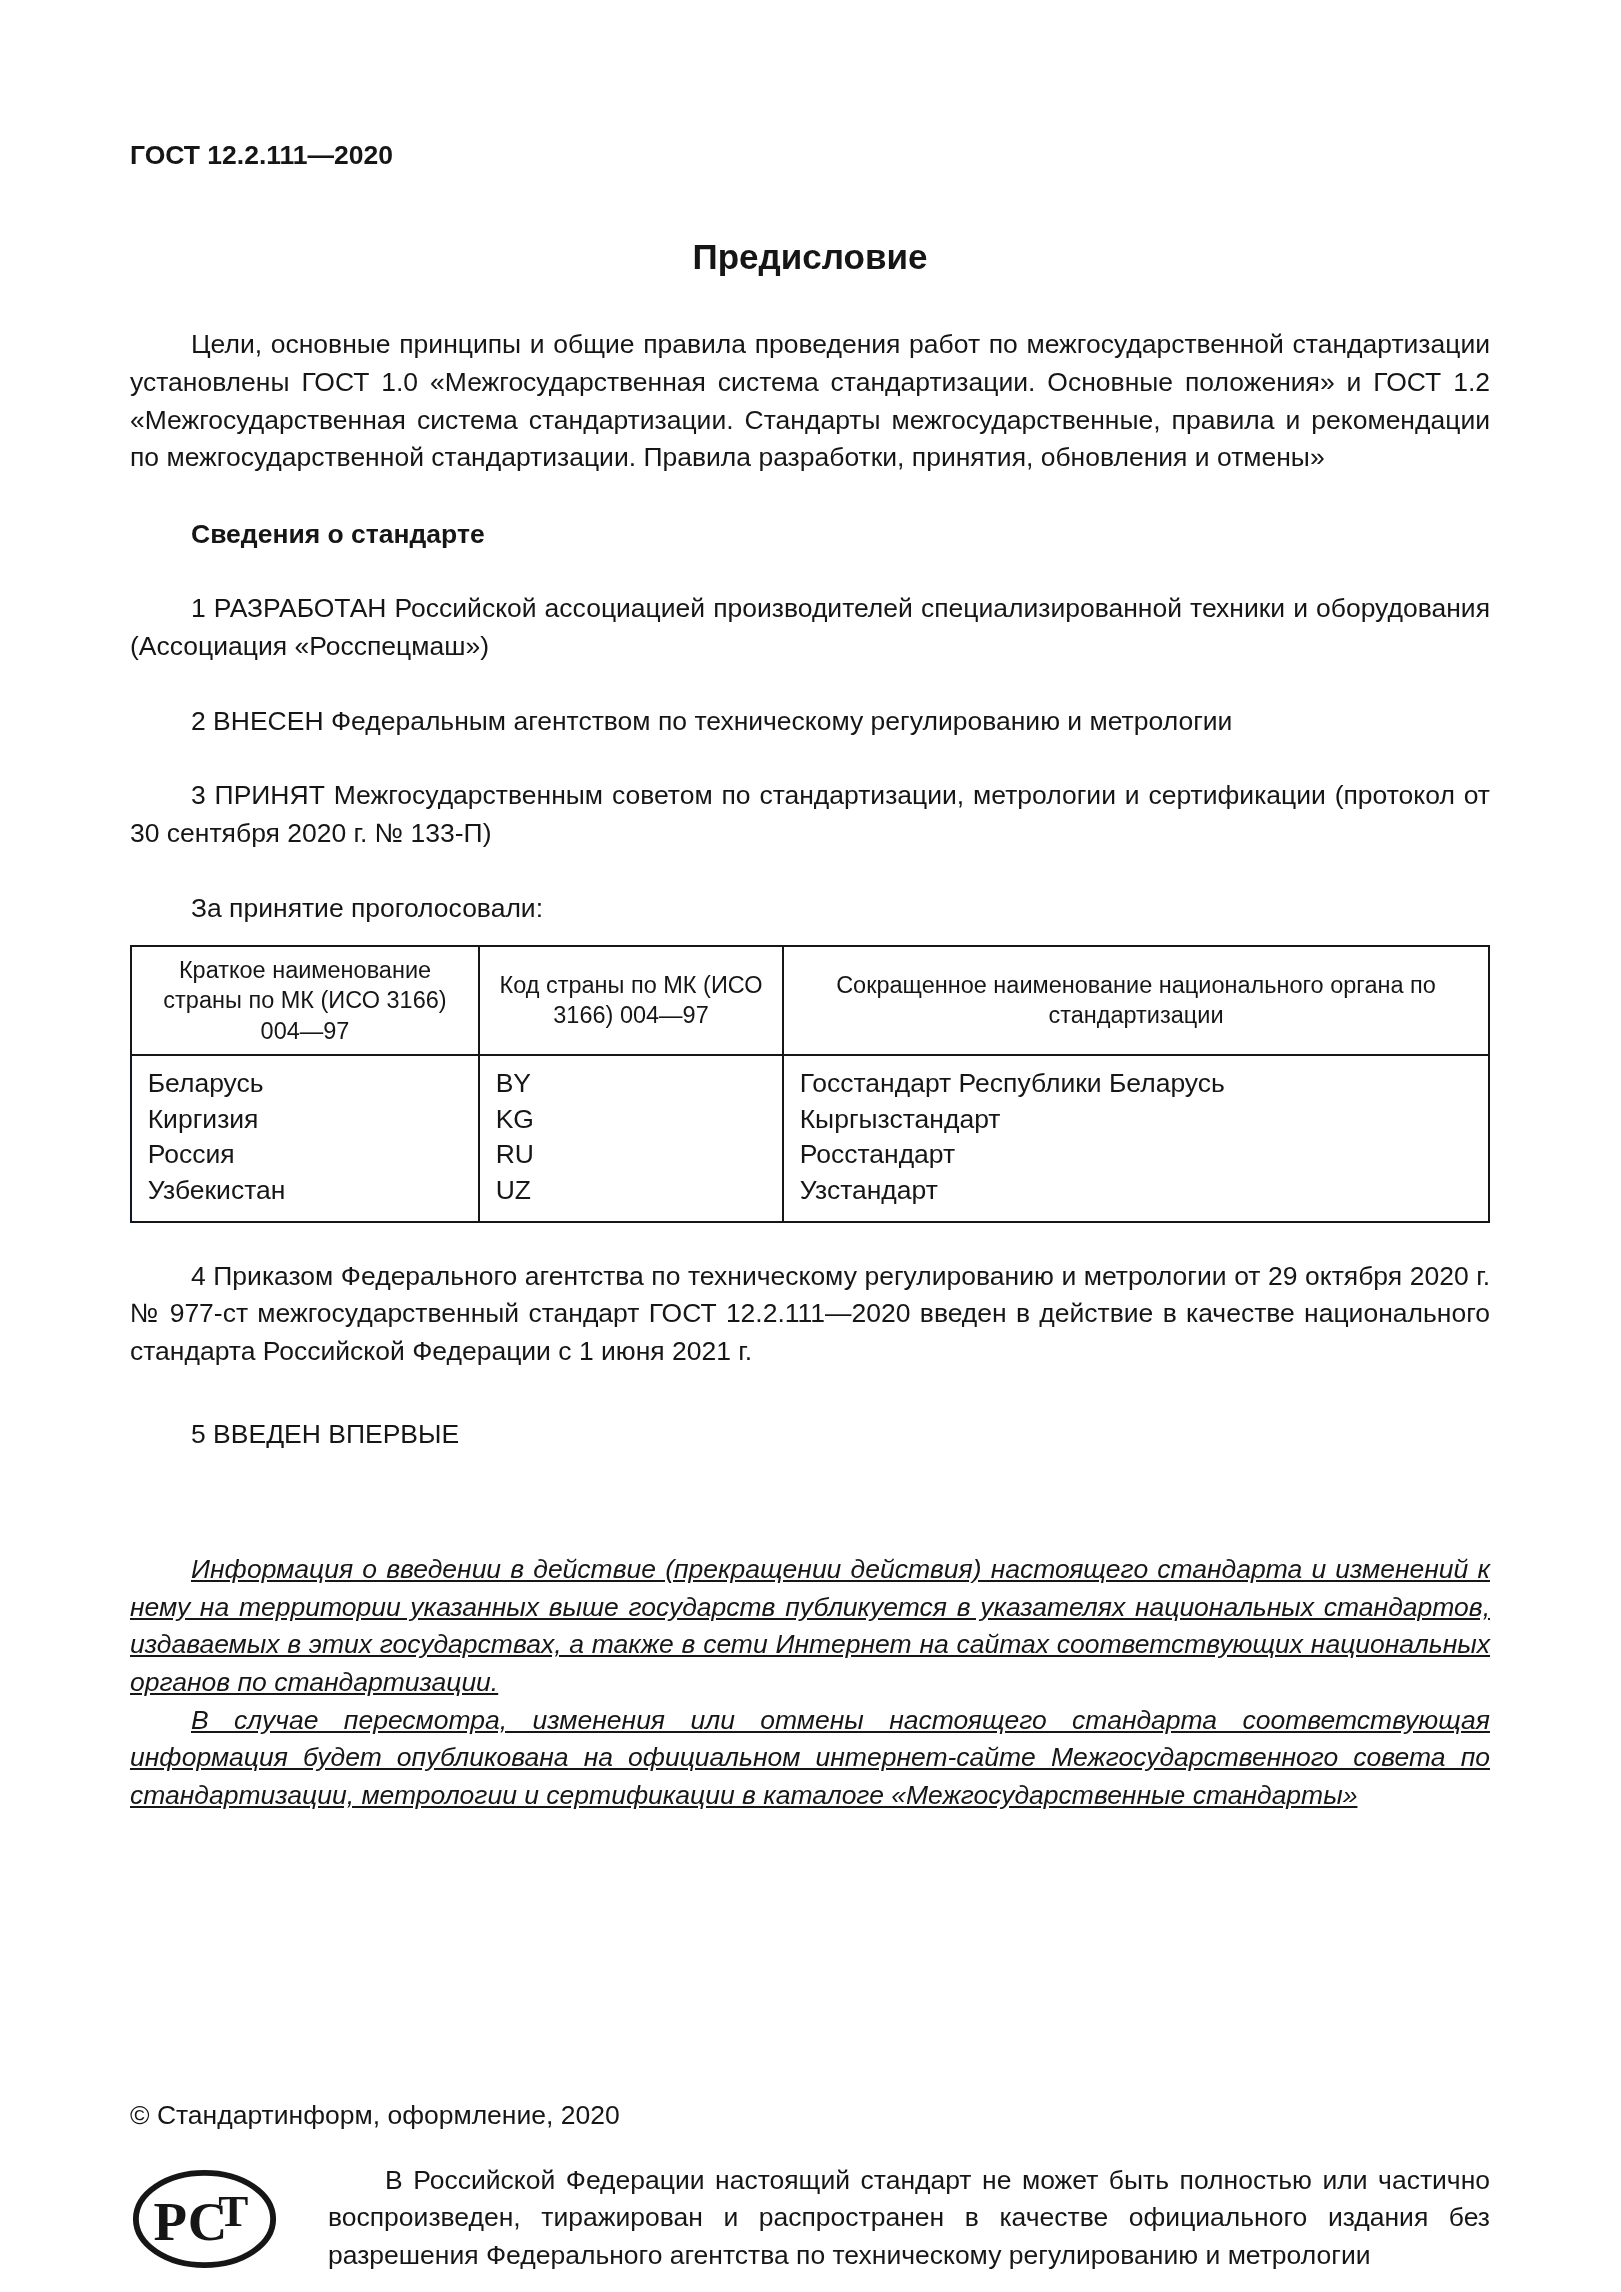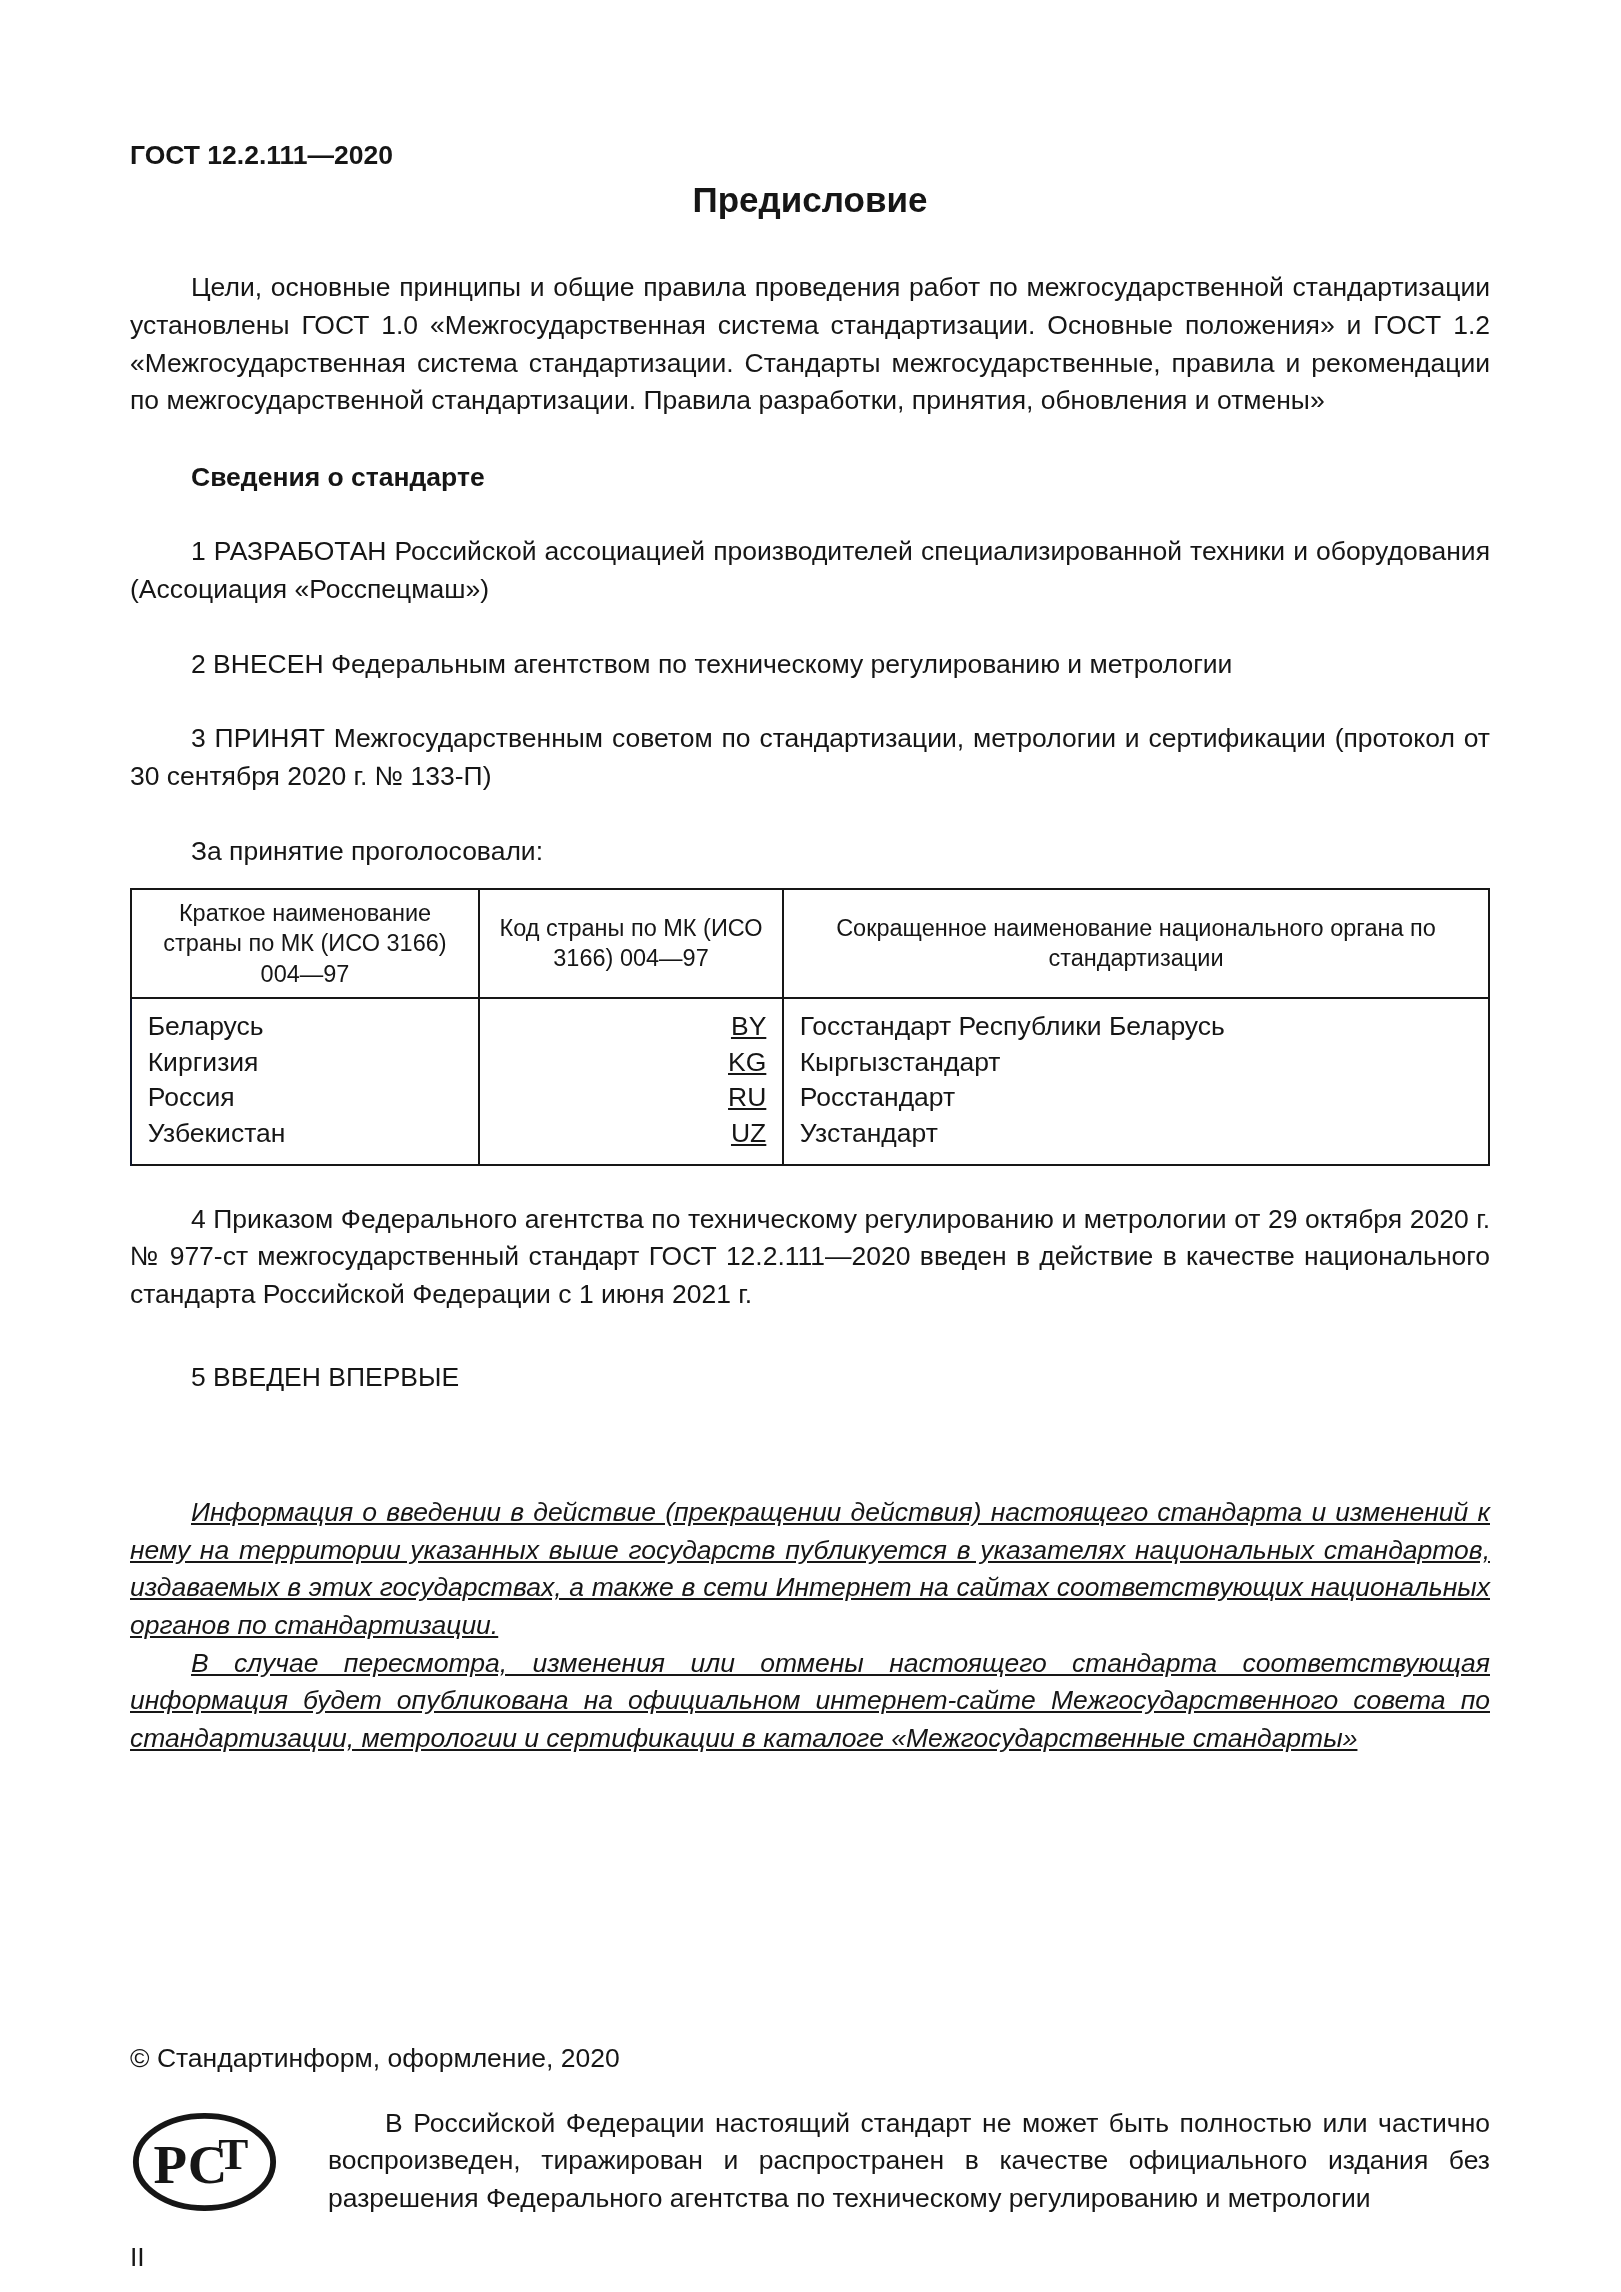--- a/index.html
+++ b/index.html
@@ -13,20 +13,21 @@
     font-family: "Liberation Sans", sans-serif;
     font-size: 26.5px;
     line-height: 1.42;
     padding: 137px 131px 0 130px;
     position: relative;
     overflow: hidden;
   }
   .doc-header {
     font-weight: bold;
     font-size: 26.5px;
+    margin-bottom: 57px;
   }
   .doc-title {
     text-align: center;
     font-weight: bold;
     font-size: 35px;
     margin-bottom: 45px;
   }
   p.body-par {
     text-align: justify;
     text-indent: 61px;
@@ -62,21 +63,21 @@
     border-bottom: none;
     font-size: 26.5px;
     line-height: 1.35;
     padding: 0 15.7px;
     vertical-align: top;
   }
   table.vote-table col.c1 { width: 348px; }
   table.vote-table col.c2 { width: 304px; }
   table.vote-table tbody tr:first-child td { padding-top: 9.8px; }
   table.vote-table tbody tr:last-child td { padding-bottom: 11.8px; }
-  table.vote-table td.code-cell { text-align: right; text-decoration: underline; }
+  table.vote-table td.code-cell { text-align: left; }
   .item-4 { margin-bottom: 45px; }
   .item-5 { margin-bottom: 12px; }
   .italic-block {
     margin-top: 98px;
     font-style: italic;
     text-decoration: underline;
   }
   .italic-block p {
     text-align: justify;
     text-indent: 61px;

